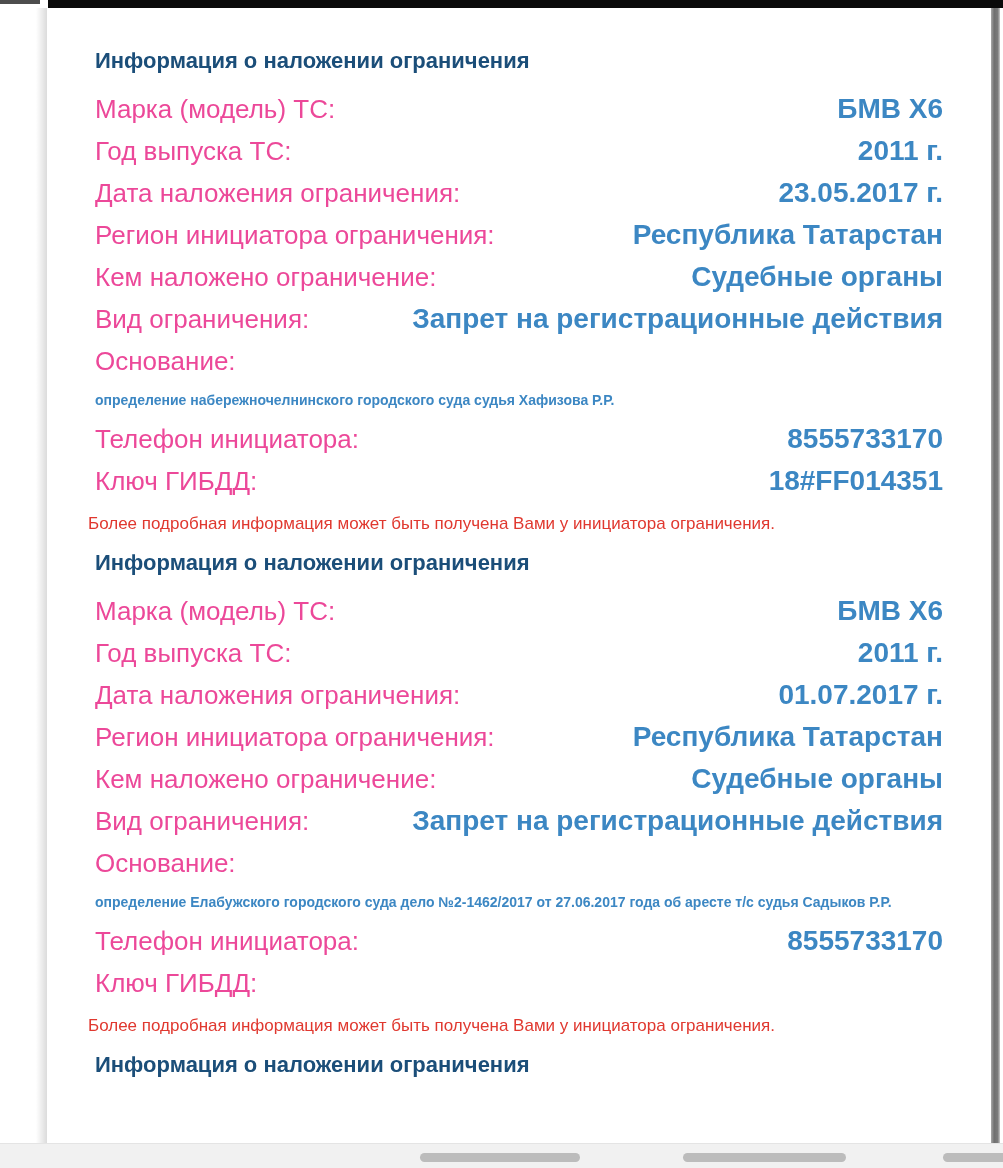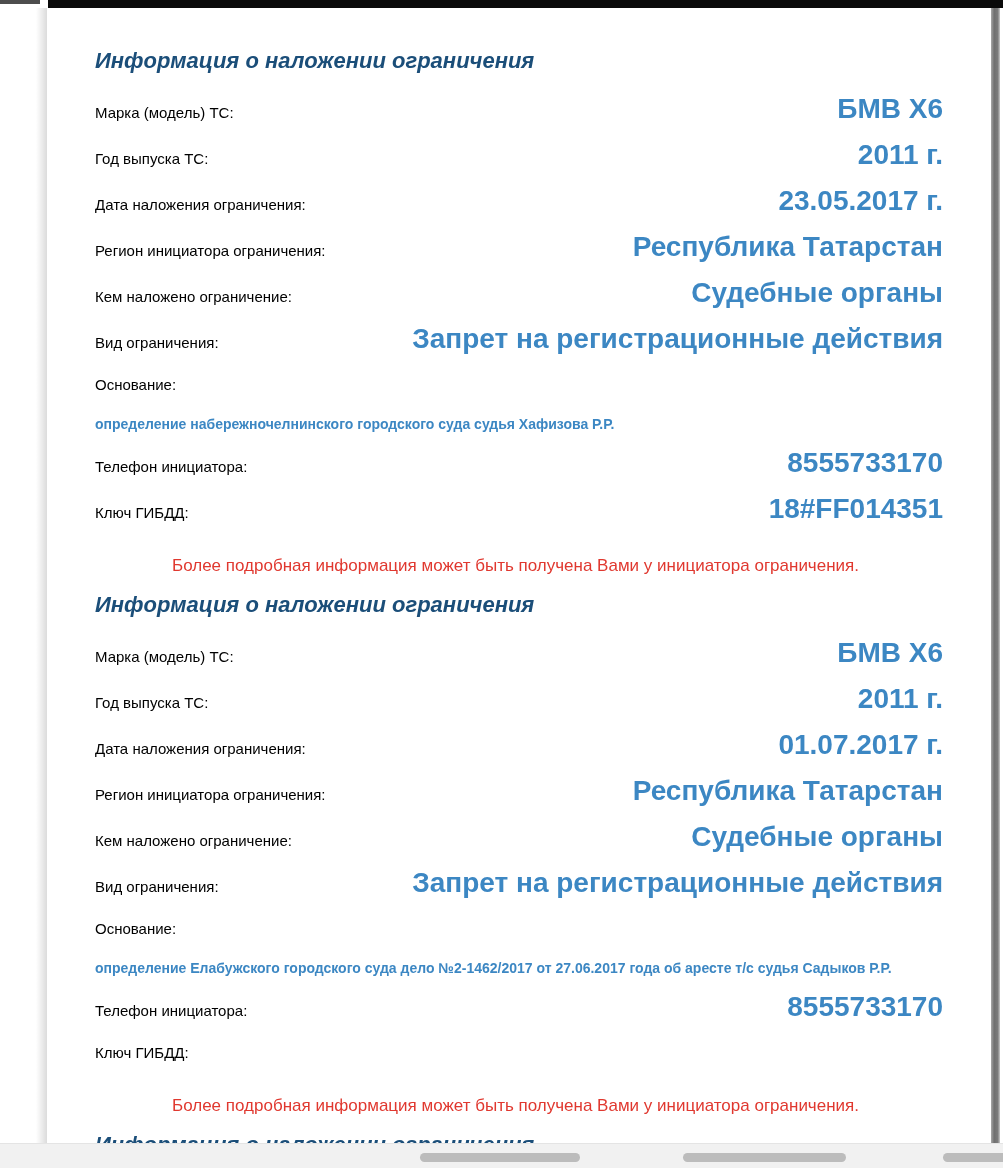--- a/index.html
+++ b/index.html
@@ -26,38 +26,37 @@
     position: absolute; left: 47px; top: 8px; width: 944px; height: 1135px;
     background: #ffffff; box-sizing: border-box;
     padding: 40px 48px 0 48px;
     overflow: hidden;
   }
 
   .section { margin: 0 0 16px 0; }
   .section-title {
     margin: 0 0 14px 0;
     font-size: 22px; line-height: 26px;
-    font-weight: bold; font-style: italic;
+    font-weight: bold; 
     color: #1b4e79;
   }
   .row {
     display: flex; justify-content: space-between; align-items: baseline;
     line-height: 42px;
   }
-  .label { font-size: 15px; color: #000000; white-space: nowrap; }
+  .label { font-size: 26px; color: #ec4899; white-space: nowrap; }
   .value { font-size: 28px; color: #3c87c3; font-weight: bold; text-align: right; }
   .basis-value {
     font-size: 14px; line-height: 36px;
     color: #3c87c3; font-weight: bold;
   }
   .note {
     font-size: 17px; line-height: 20px;
     color: #e0382f;
-    margin: 22px 0 0 -7px;
-    text-align: center;
+    margin: 12px 0 0 -7px;
   }
 
   
   .v-scrollbar {
     position: absolute; left: 991px; top: 8px; width: 9px; height: 1135px;
     background: linear-gradient(to right, #a8a8a8, #6f6f6f 35%, #7b7b7b 75%, #c9c9c9);
   }
 
   
   .bottom-bar {

